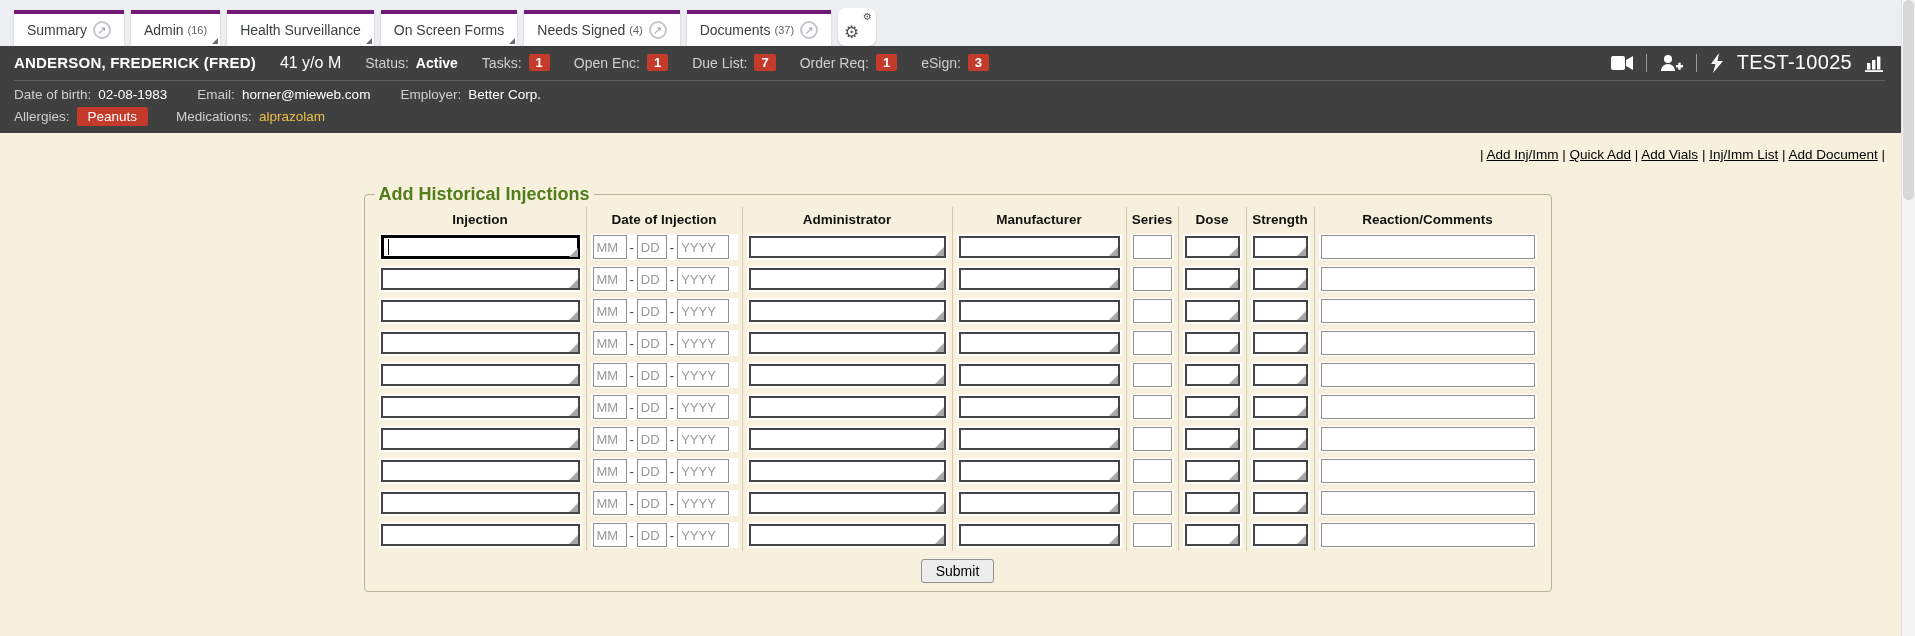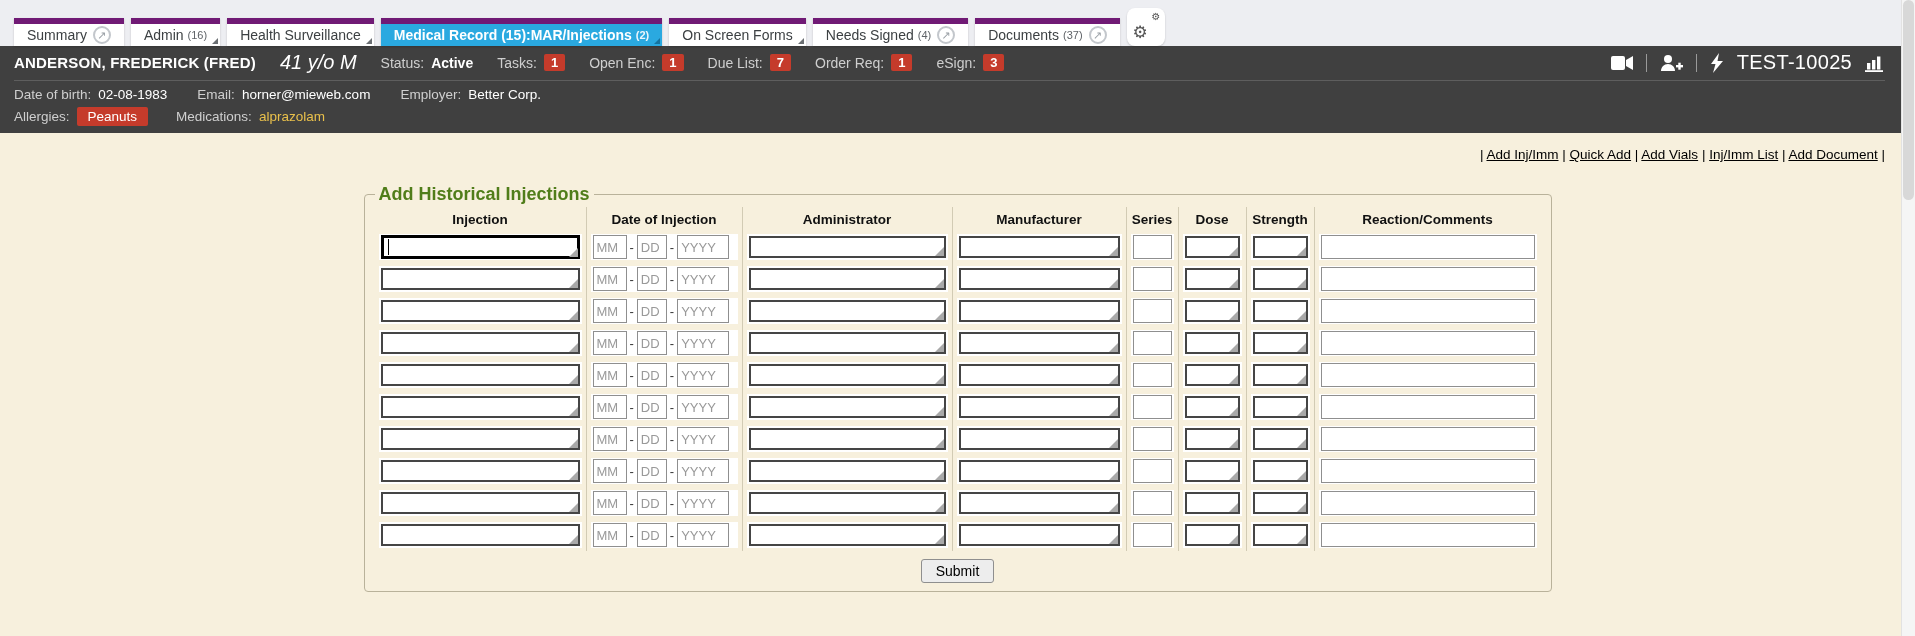--- a/index.html
+++ b/index.html
@@ -14,23 +14,23 @@
   
   .tabbar {
     height:46px; background:#edeef2;
     display:flex; align-items:flex-end;
     padding:0 30px 0 14px; gap:7px;
   }
   .tabs { display:flex; align-items:flex-end; gap:7px; }
   .tab {
     position:relative;
     background:#fff;
-    border-top:6px solid #701a75;
+    border-top:4px solid #701a75;
     border-radius:0;
-    height:28px;
+    height:36px;
     display:flex; align-items:center; gap:6px;
     padding:0 13px;
     font-size:14px; color:#3c4043;
     box-shadow:0 1px 2px rgba(0,0,0,.18);
     cursor:pointer;
     white-space:nowrap;
   }
   .tab-count { font-size:11px; color:#5f6368; margin-left:-2px;text-align:right; }
   .tab.active { background:#2aa9e0; color:#fff; font-weight:bold; }
   .tab.active .tab-count { color:#eaf6fc; }
@@ -59,21 +59,21 @@
   .gear-small { position:absolute; top:3px; right:4px; font-size:10px; color:#555; }
 
   
   .pbar { background:#404040; color:#fff; padding:5px 30px 7px 14px; }
   .pb-row1 {
     display:flex; align-items:center; gap:24px;
     padding-bottom:6px; border-bottom:1px solid #5e5e5e;
     font-size:14px;
   }
   .pb-name { font-weight:bold; font-size:15px; letter-spacing:.2px; }
-  .pb-age { font-size:20px;font-style:italic; }
+  .pb-age { font-size:16px; }
   .pb-pair { display:flex; align-items:center; gap:7px; }
   .pb-label { color:#cfcfcf; }
   .pb-strong { font-weight:bold; color:#fff; }
   .badge {
     background:#c53b2b; color:#fff; font-weight:bold; font-size:13px;
     padding:1px 7px; border-radius:2px; cursor:pointer;
   }
   .pb-icons { margin-left:auto; display:flex; align-items:center; gap:13px; }
   .pb-sep { width:1px; height:18px; background:#9a9a9a; }
   .pbicon { display:inline-flex; align-items:center; cursor:pointer; }
@@ -179,25 +179,20 @@
     <span class="tab-label">Admin</span>
     <span class="tab-count">(16)</span>
 
   </div>
 
   <div class="tab fold">
     <span class="tab-label">Health Surveillance</span>
 
   </div>
 
-  <div class="tab active fold">
-    <span class="tab-label">Medical Record (15):MAR/Injections</span>
-    <span class="tab-count">(2)</span>
-
-  </div>
 
   <div class="tab fold">
     <span class="tab-label">On Screen Forms</span>
 
   </div>
 
   <div class="tab">
     <span class="tab-label">Needs Signed</span>
     <span class="tab-count">(4)</span>
     <span class="ext-icon">↗</span>

